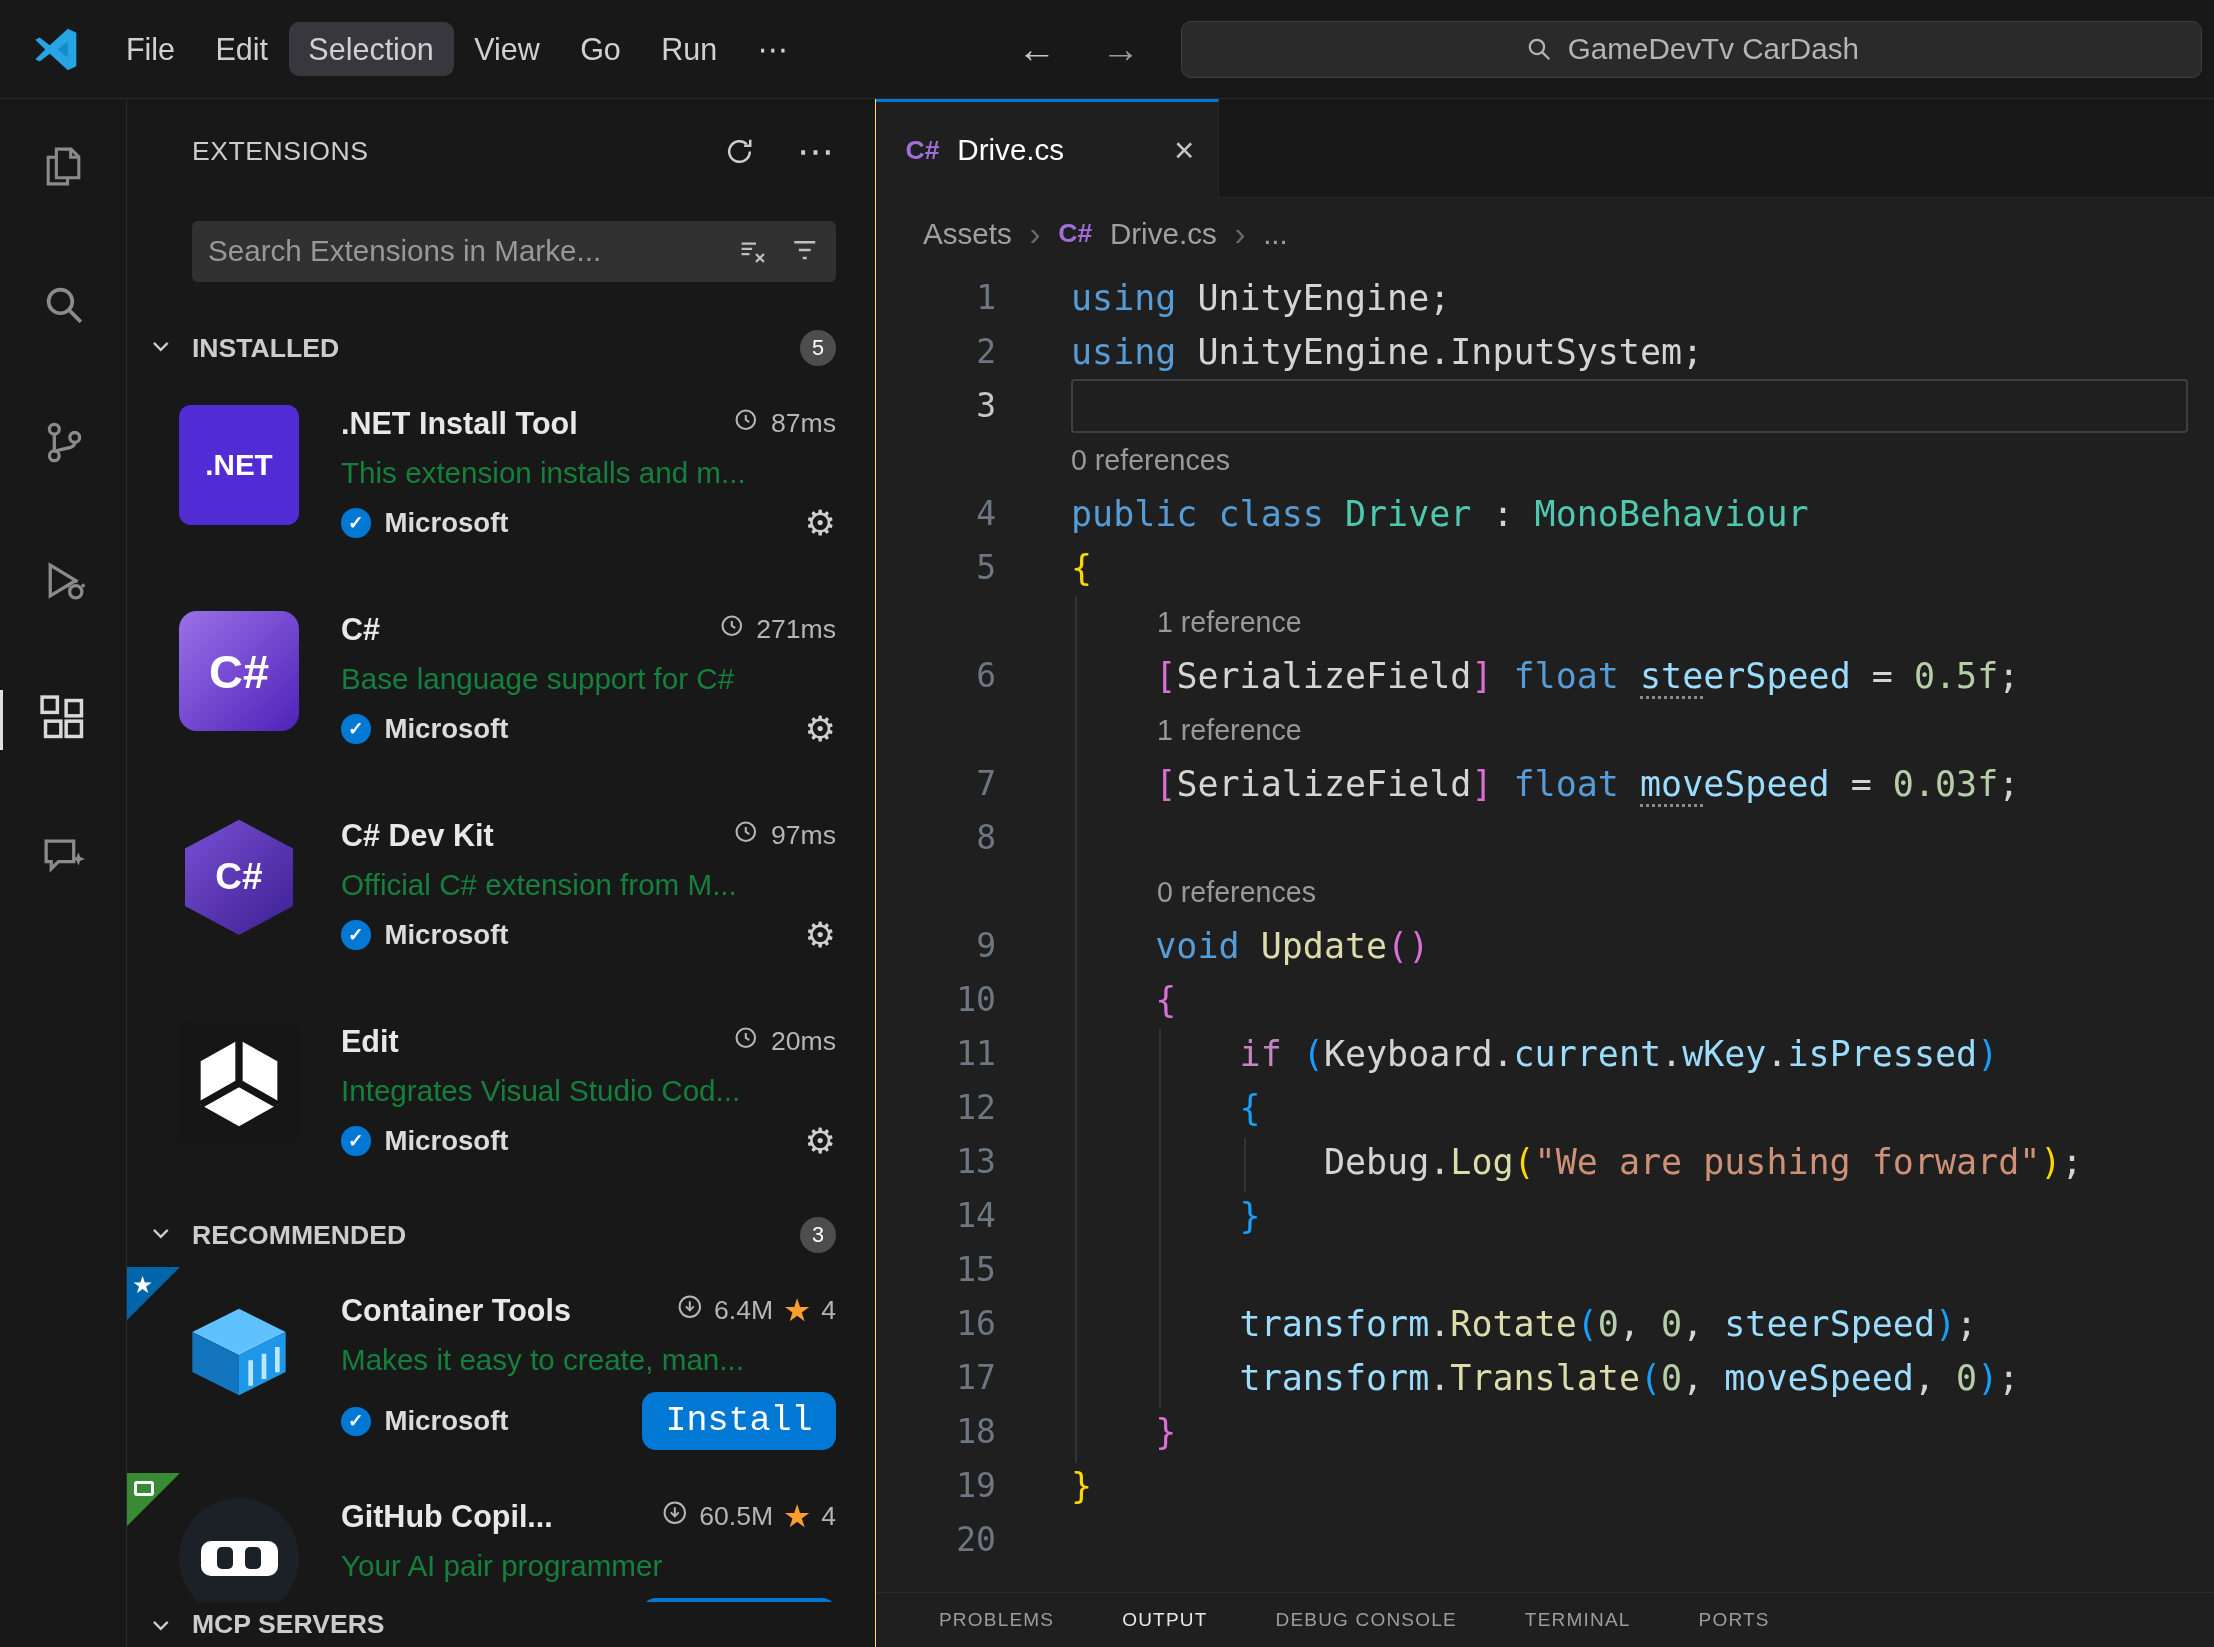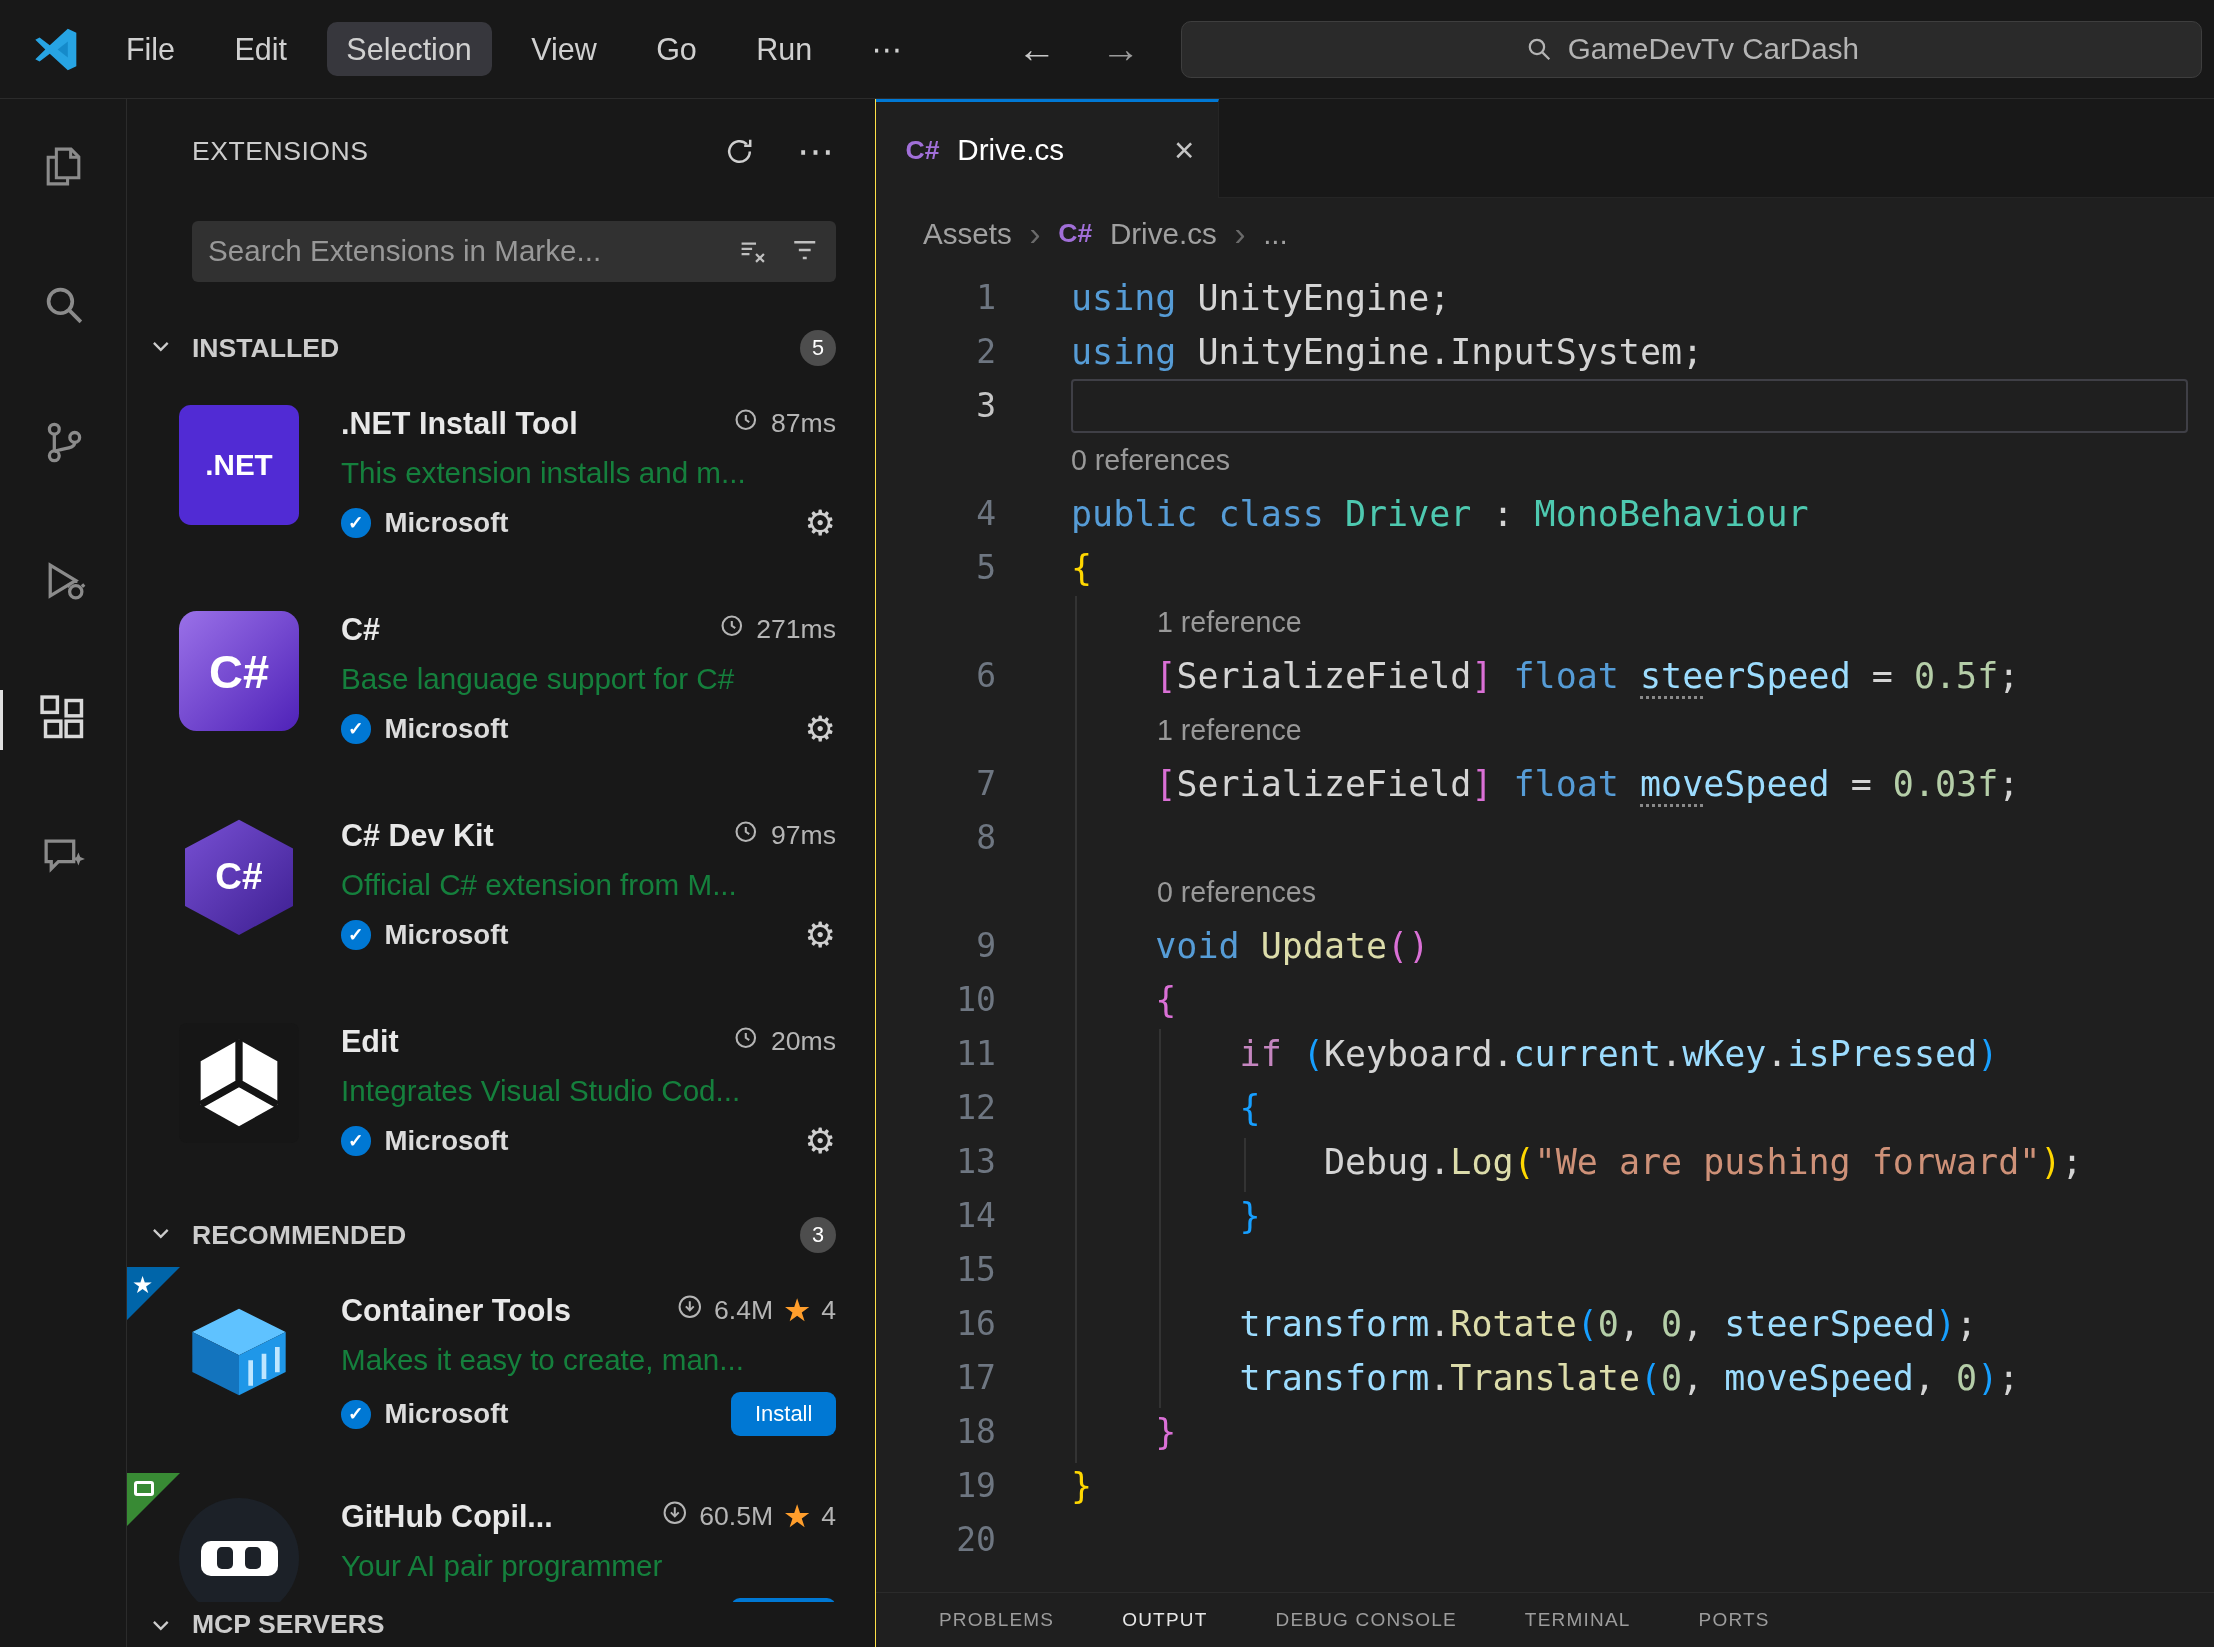--- a/index.html
+++ b/index.html
@@ -5,21 +5,21 @@
   * { margin:0; padding:0; box-sizing:border-box; }
   html,body { background:#181818; }
   #app { width:2214px; height:1647px; background:#1f1f1f; color:#ccc;
          font-family:"Liberation Sans",sans-serif; overflow:hidden;
          display:flex; flex-direction:column; position:relative; }
 
   
   #titlebar { flex:0 0 99px; background:#181818; border-bottom:1px solid #2b2b2b;
               display:flex; align-items:center; }
   .logo { width:51px; height:51px; margin:0 25.6px 0 29.6px; flex:0 0 51px; }
-  #menubar { display:flex; align-items:flex-start; gap:20px; }
+  #menubar { display:flex; align-items:flex-start; gap:1px; }
   .menu-item { font-size:30.5px; color:#d0d0d0; padding:9.9px 19.7px; border-radius:9.9px; white-space:nowrap; }
   .menu-item.active { background:#37373d; }
   #nav-arrows { display:flex; margin-left:auto; gap:45px; font-size:39px; color:#c7c7c7; align-items:center; }
   #nav-arrows .fwd { color:#9a9a9a; }
   #cmd-center { width:1021px; height:57px; margin:0 11.8px 0 41px; background:#2a2a2a;
                 border:1px solid #3e3e3e; border-radius:9.9px; display:flex; align-items:center;
                 justify-content:center; gap:13.8px; color:#b4b4b4; font-size:29.6px; }
   #cmd-center svg { width:29.6px; height:29.6px; }
 
   
@@ -84,22 +84,22 @@
               font-size:26.6px; white-space:nowrap; padding-left:13.8px; }
   .ext-meta svg { width:29.6px; height:29.6px; }
   .ext-meta .star { color:#ff9e2c; font-size:31.5px; line-height:1; }
   .ext-desc { margin-top:13.8px; font-size:29.6px; color:#15803d; white-space:nowrap;
               overflow:hidden; text-overflow:ellipsis; }
   .ext-foot { margin-top:15.8px; display:flex; align-items:center; }
   .pub { display:flex; align-items:center; gap:13.8px; font-size:27.6px; font-weight:bold; color:#dcdcdc; }
   .verified { width:29.6px; height:29.6px; border-radius:50%; background:#0078d4; color:#fff;
               font-size:18.7px; display:flex; align-items:center; justify-content:center; }
   .gear { margin-left:auto; font-size:35px; color:#cfcfcf; line-height:1; }
-  .install-btn { margin-left:auto; background:#0078d4; color:#fff; border:none; font-size:22px;
-                 font-family:Liberation Sans, sans-serif; padding:8.9px 23.6px; border-radius:9px; }
+  .install-btn { margin-left:auto; background:#0078d4; color:#fff; border:none; font-size:35px;
+                 font-family:Liberation Mono, monospace; padding:8.9px 23.6px; border-radius:14px; }
   .ribbon { position:absolute; top:0; left:0; width:0; height:0;
             border-top:53px solid #0065a9; border-right:53px solid transparent; z-index:2; }
   .ribbon.green { border-top-color:#388a34; }
   .ribbon-glyph { position:absolute; top:-49px; left:4.9px; color:#fff; font-size:23.6px; }
   .ribbon-glyph.square { width:19.7px; height:15.8px; border:3px solid #fff; border-radius:3px;
                          top:-45px; left:6.9px; }
   #mcp-header { position:absolute; bottom:0; left:0; right:0; height:45px; background:#181818;
                 display:flex; align-items:center; padding:0 39px 0 19.7px; z-index:3; }
 
   

